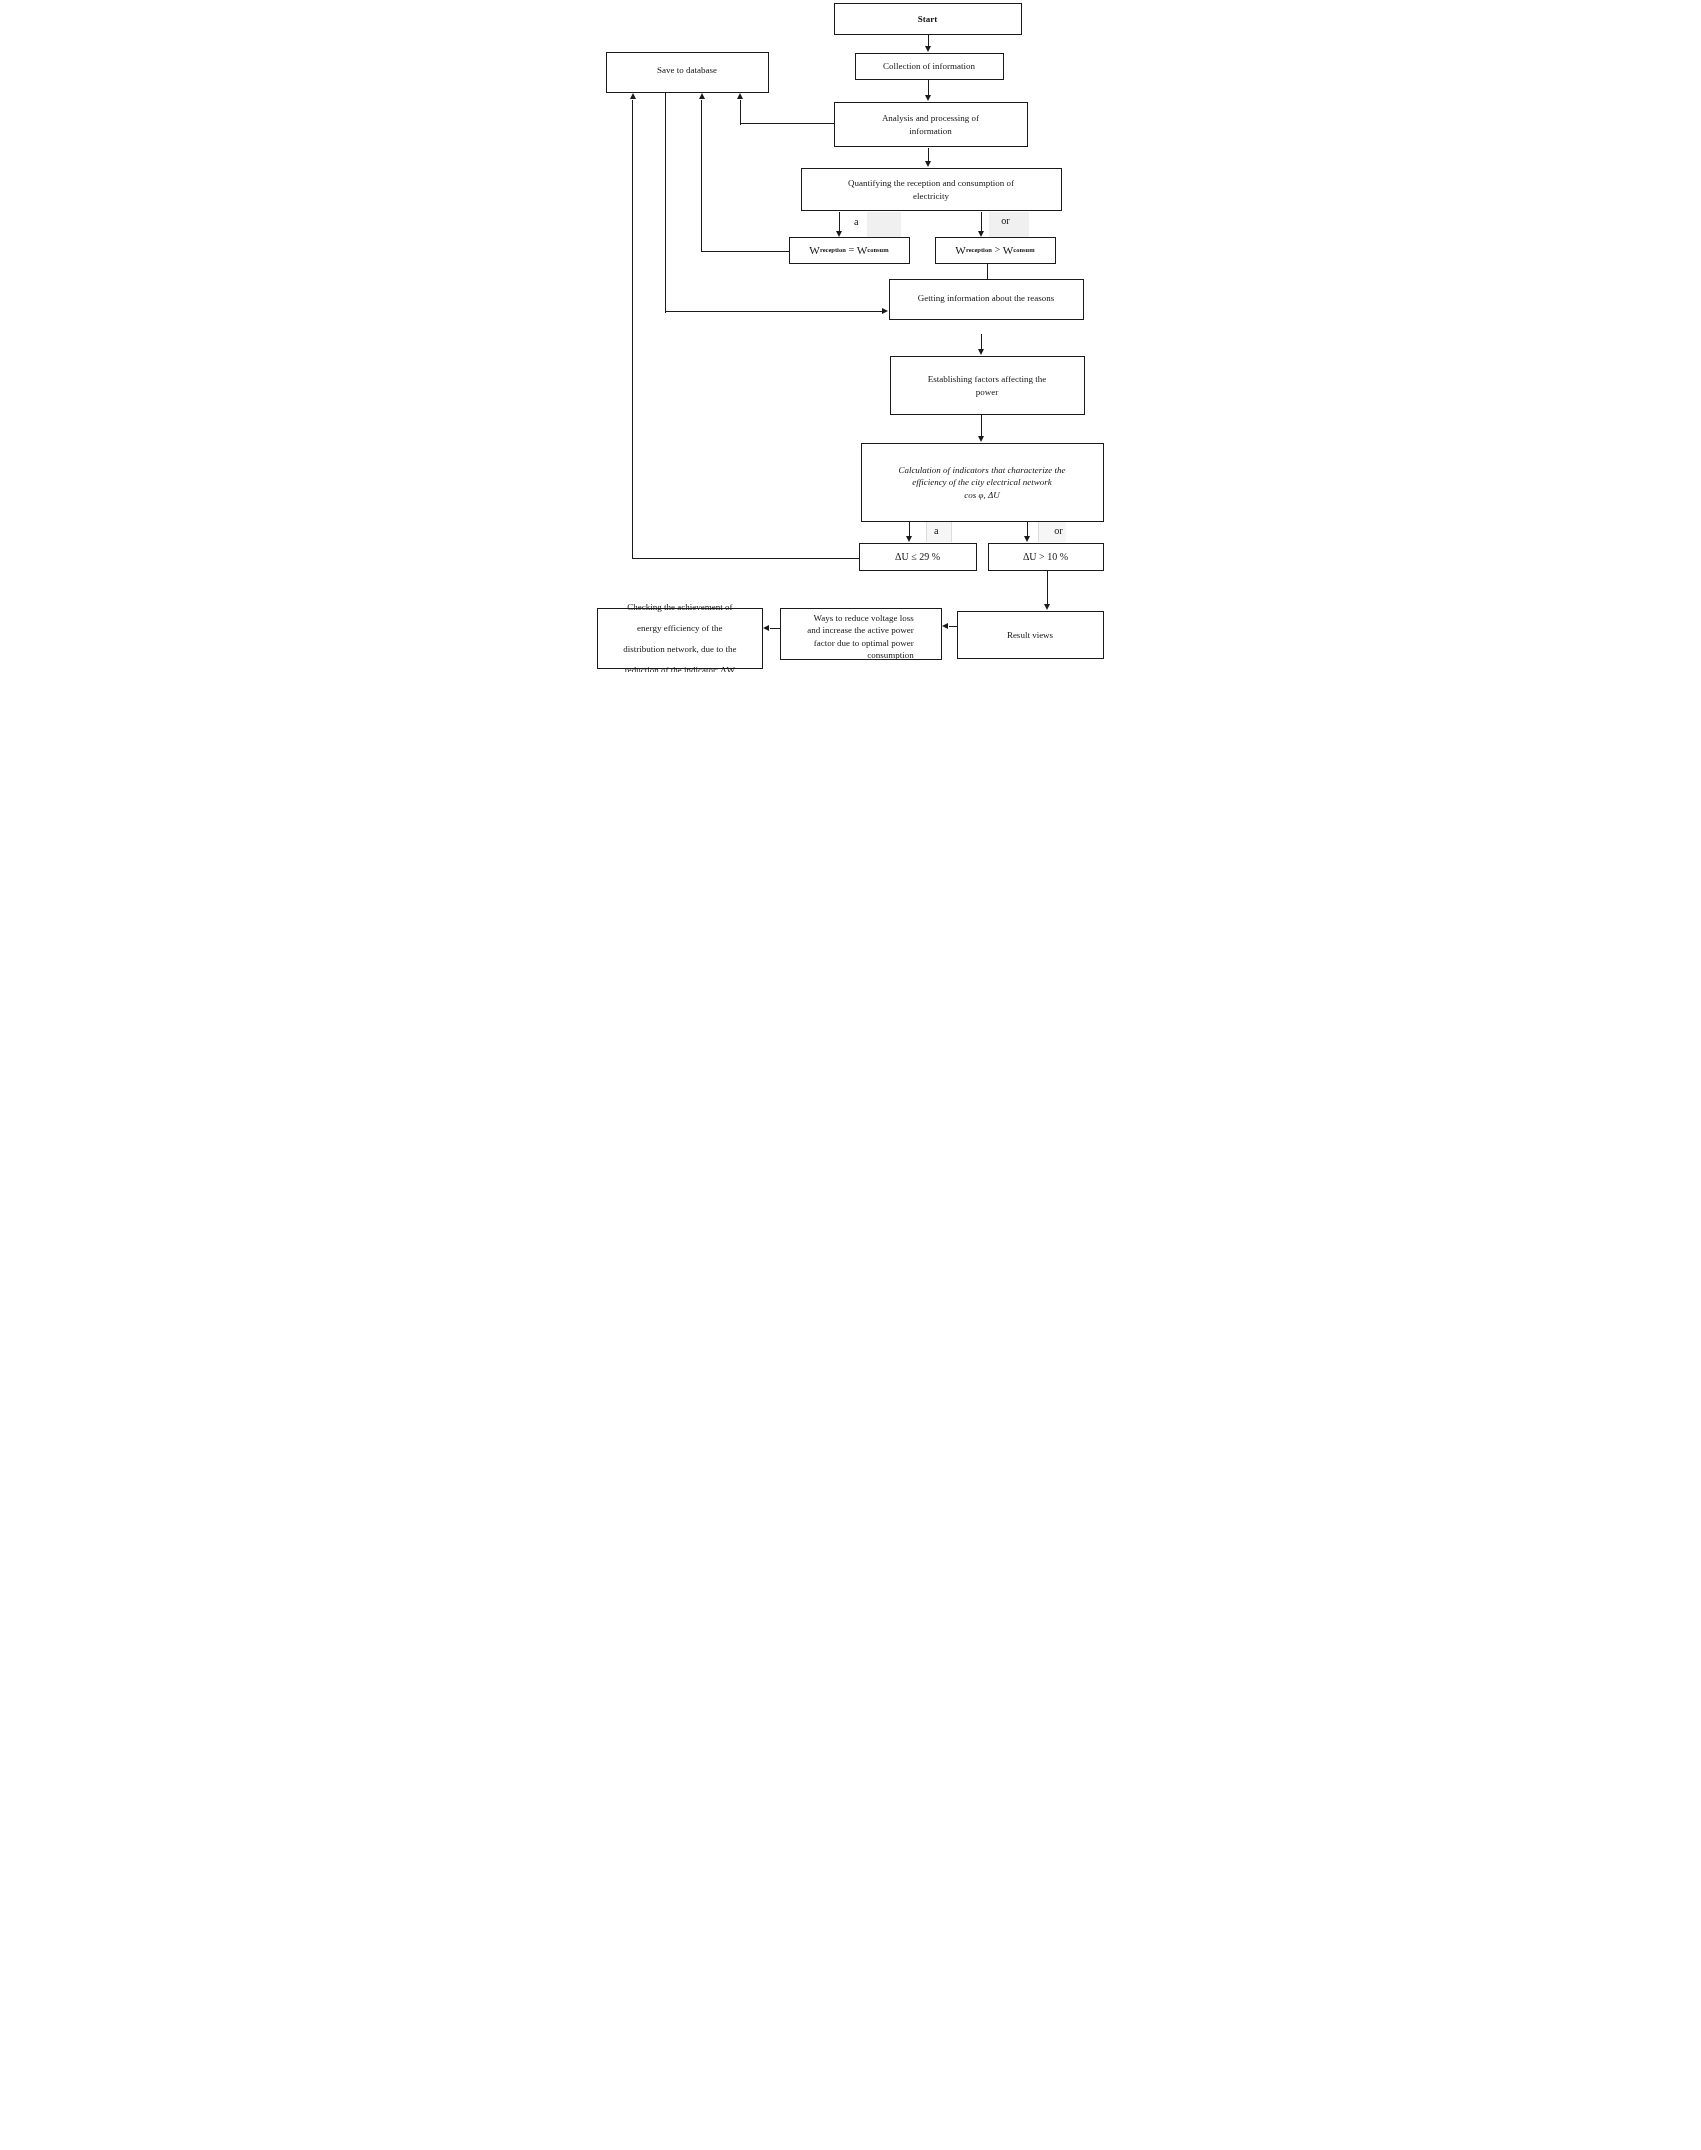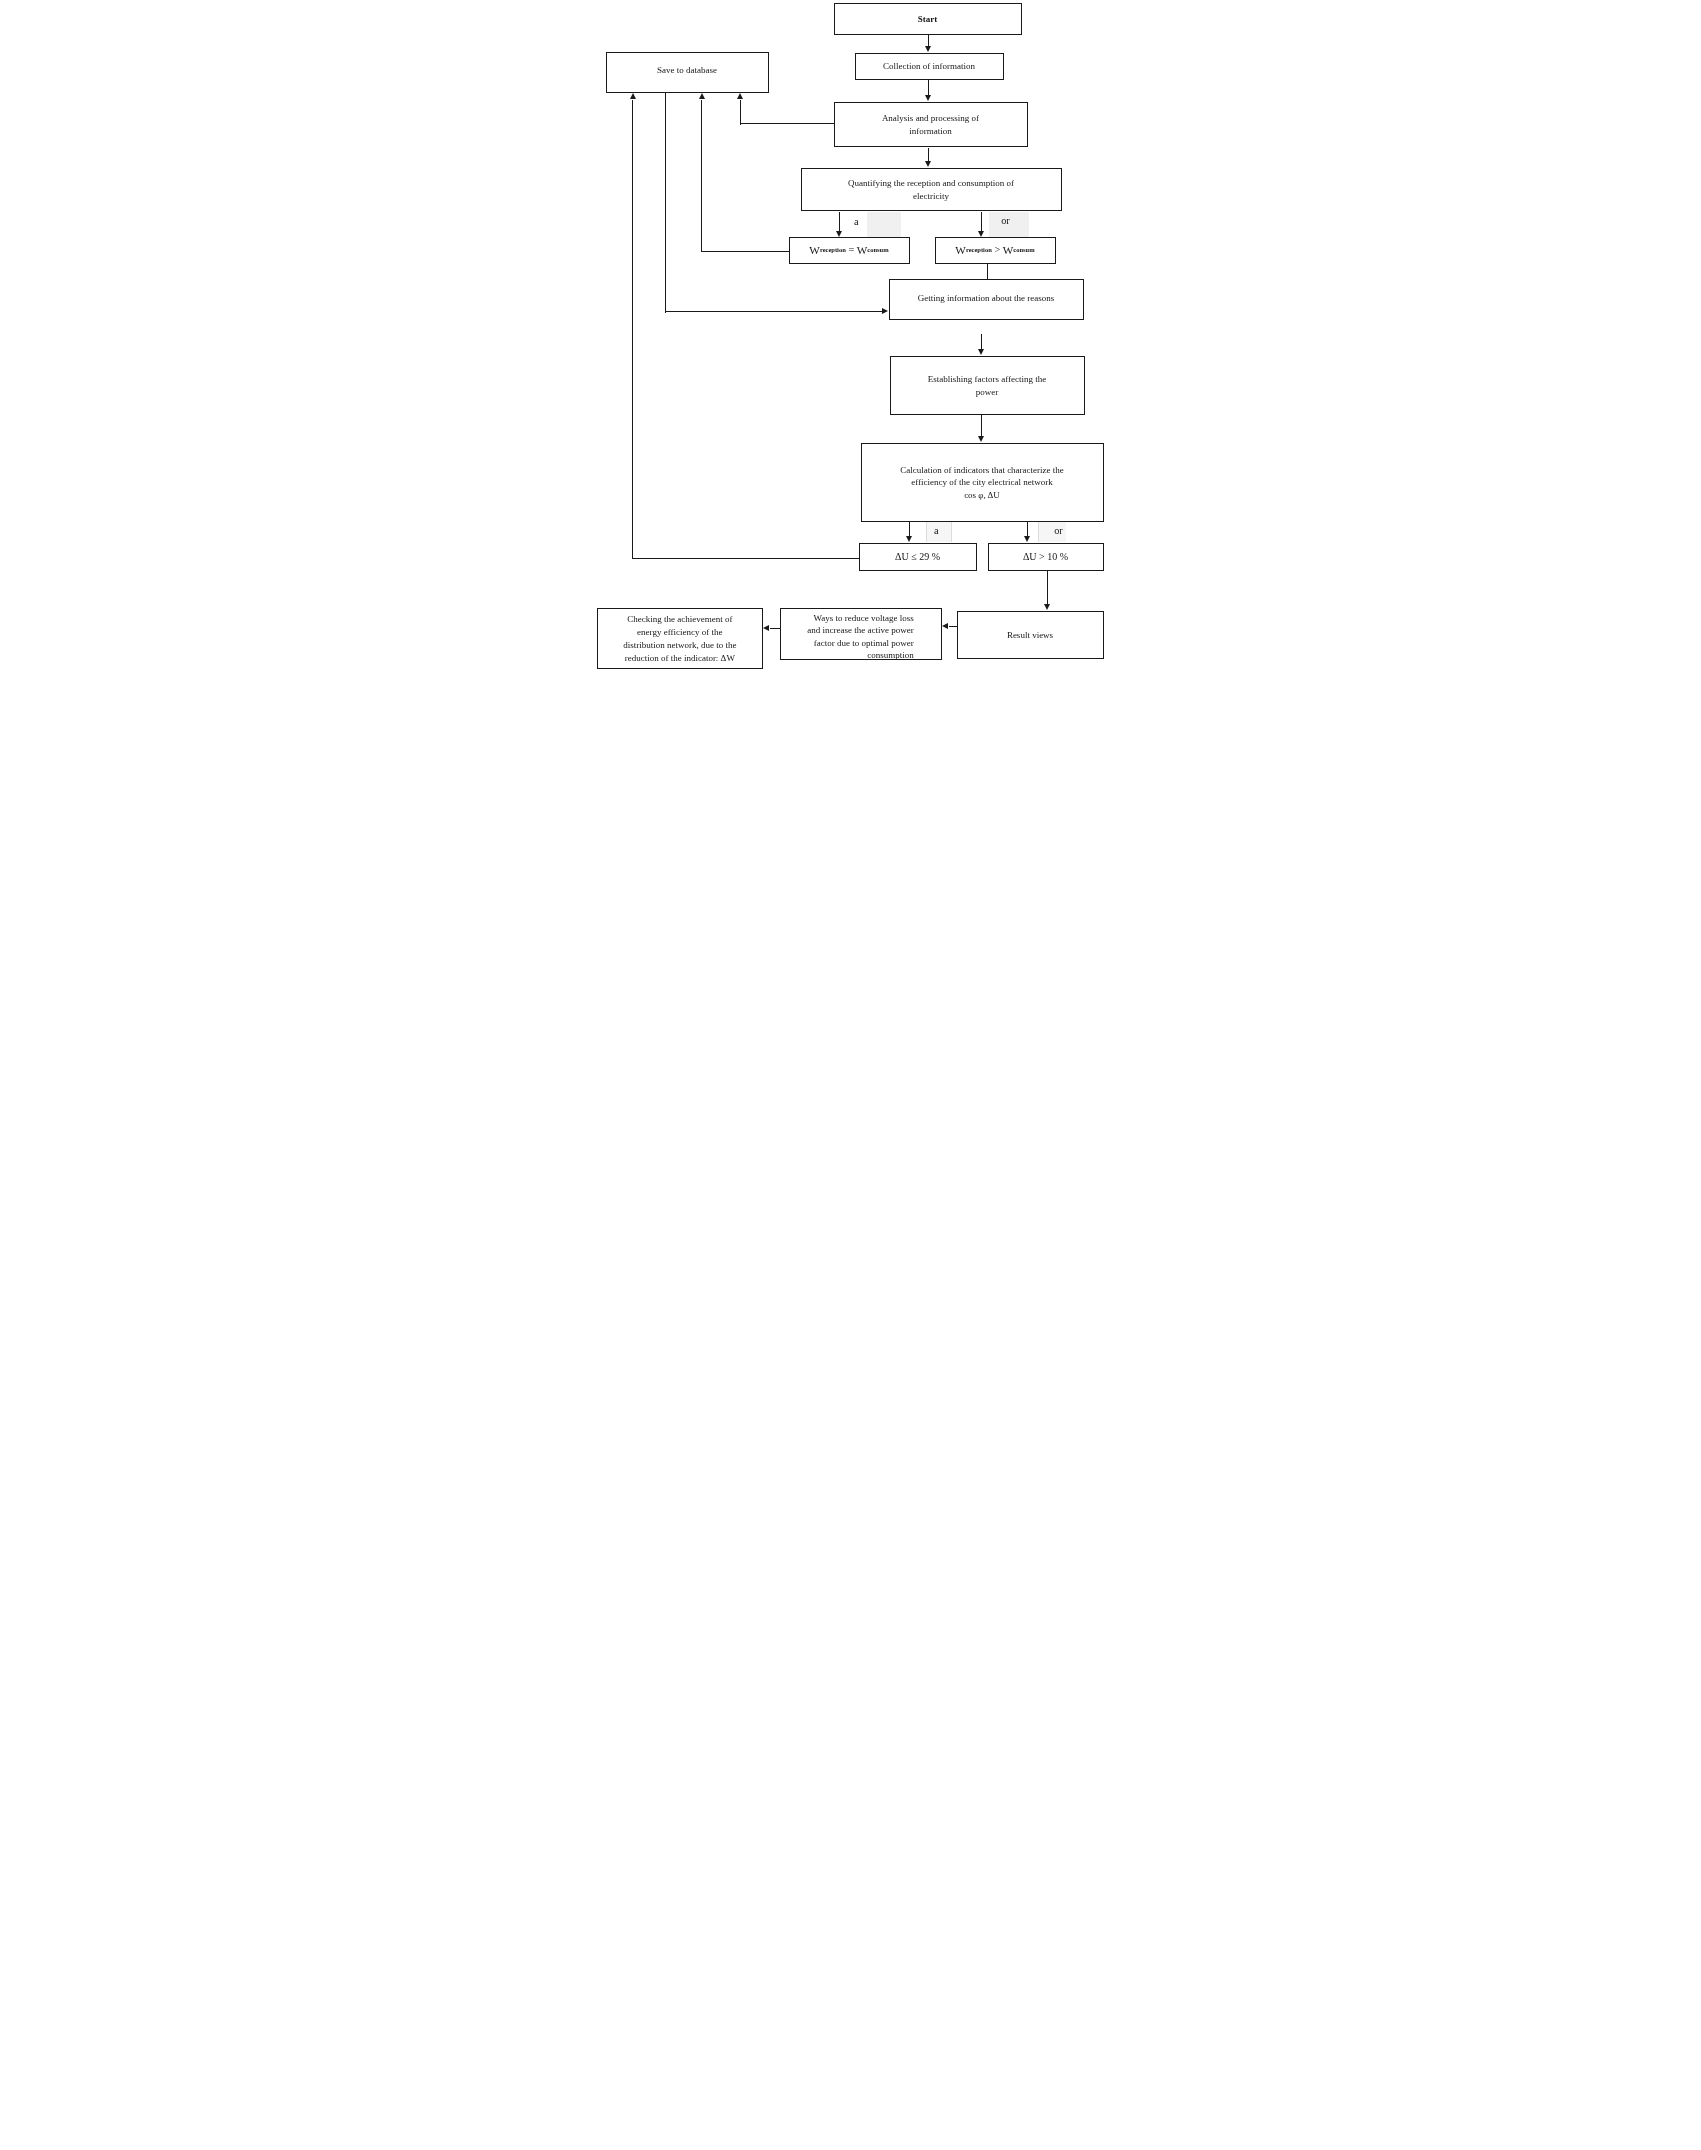--- a/index.html
+++ b/index.html
@@ -20,21 +20,21 @@
   .ah-down{border-left:3.4px solid transparent;border-right:3.4px solid transparent;border-top:6.9px solid #1a1a1a;}
   .ah-up{border-left:3.4px solid transparent;border-right:3.4px solid transparent;border-bottom:6.9px solid #1a1a1a;}
   .ah-left{border-top:3.4px solid transparent;border-bottom:3.4px solid transparent;border-right:6.9px solid #1a1a1a;}
   .ah-right{border-top:3.4px solid transparent;border-bottom:3.4px solid transparent;border-left:6.9px solid #1a1a1a;}
   .blabel{position:absolute;font-size:10.3px;text-align:center;z-index:4;line-height:13px;}
   .artifact{position:absolute;z-index:1;}
   .formula{font-size:11.2px;white-space:nowrap;}
   .formula sub{font-size:6.5px;font-weight:bold;line-height:1;vertical-align:-3px;}
   .formula .fop{padding:0 2.6px;font-size:10.3px;}
   .calcwrap{flex-direction:column;}
-  .calcwrap .cline{white-space:pre-line;}
+  .calcwrap .cline{white-space:pre-line;font-style:italic;}
   .duy{font-size:10px;}
 </style>
 </head>
 <body>
 
 <div class="canvas">
 
   <div class="artifact" style="left:274px;top:212px;width:34px;height:27px;background:#f0f0f0;"></div>
   <div class="artifact" style="left:396px;top:212px;width:40px;height:25px;background:#f0f0f0;"></div>
   <div class="artifact" style="left:333px;top:522px;width:24px;height:20px;background:#f6f6f6;border-left:0.9px solid #dcdcdc;border-right:0.9px solid #dcdcdc;"></div>
@@ -160,21 +160,21 @@
     <span>Result views</span>
   </div>
 
   <div class="box top" style="left:187px;top:608px;width:162px;height:52px;padding-top:2.6px;overflow:hidden;text-align:right;">
     <span>Ways to reduce voltage loss
 and increase the active power
 factor due to optimal power
 consumption</span>
   </div>
 
-  <div class="box" style="left:4.3px;top:608px;width:166px;height:61px;line-height:13px;">
+  <div class="box" style="left:4.3px;top:608px;width:166px;height:61px;line-height:21px;">
     <span>Checking the achievement of
 energy efficiency of the
 distribution network, due to the
 reduction of the indicator: ΔW</span>
   </div>
 
   <div class="blabel" style="left:257px;top:215px;width:13.8px;">a</div>
   <div class="blabel" style="left:403px;top:214px;width:20px;">or</div>
   <div class="blabel" style="left:337px;top:524px;width:13.8px;">a</div>
   <div class="blabel" style="left:456px;top:524px;width:20px;">or</div>

